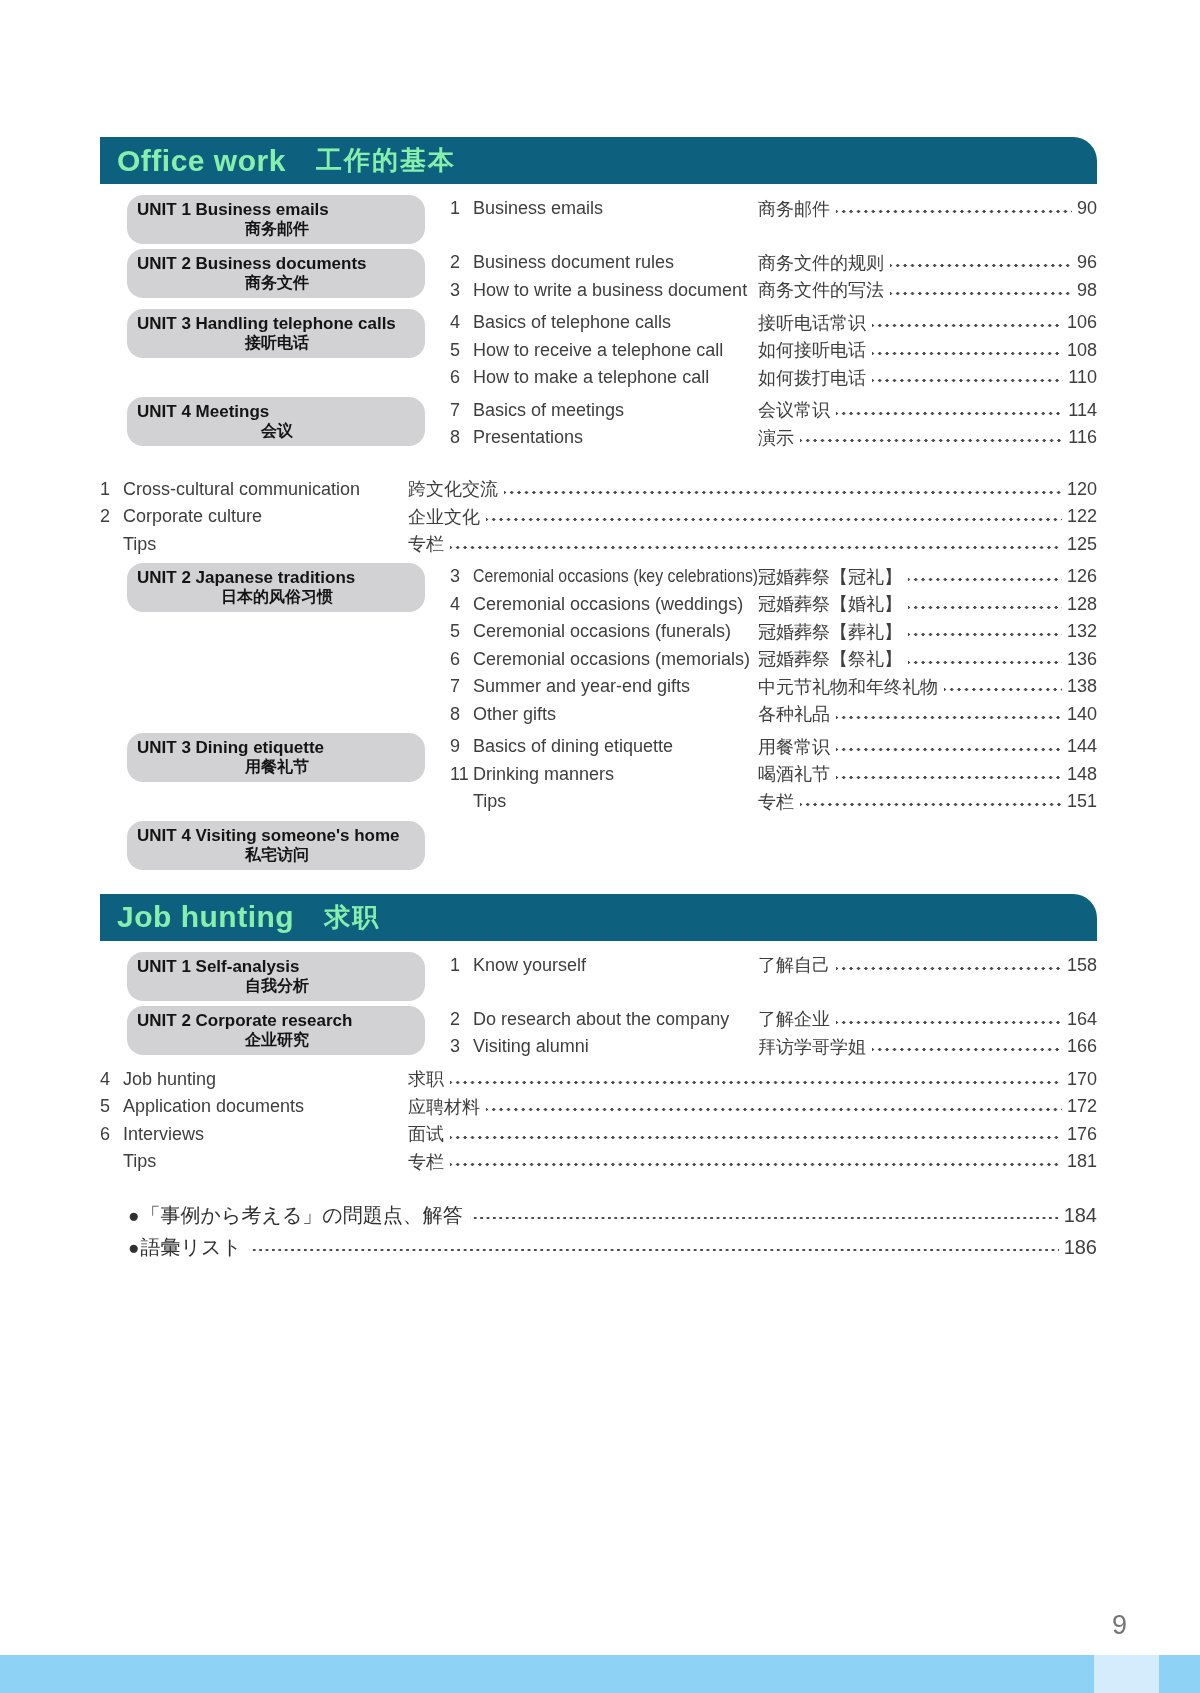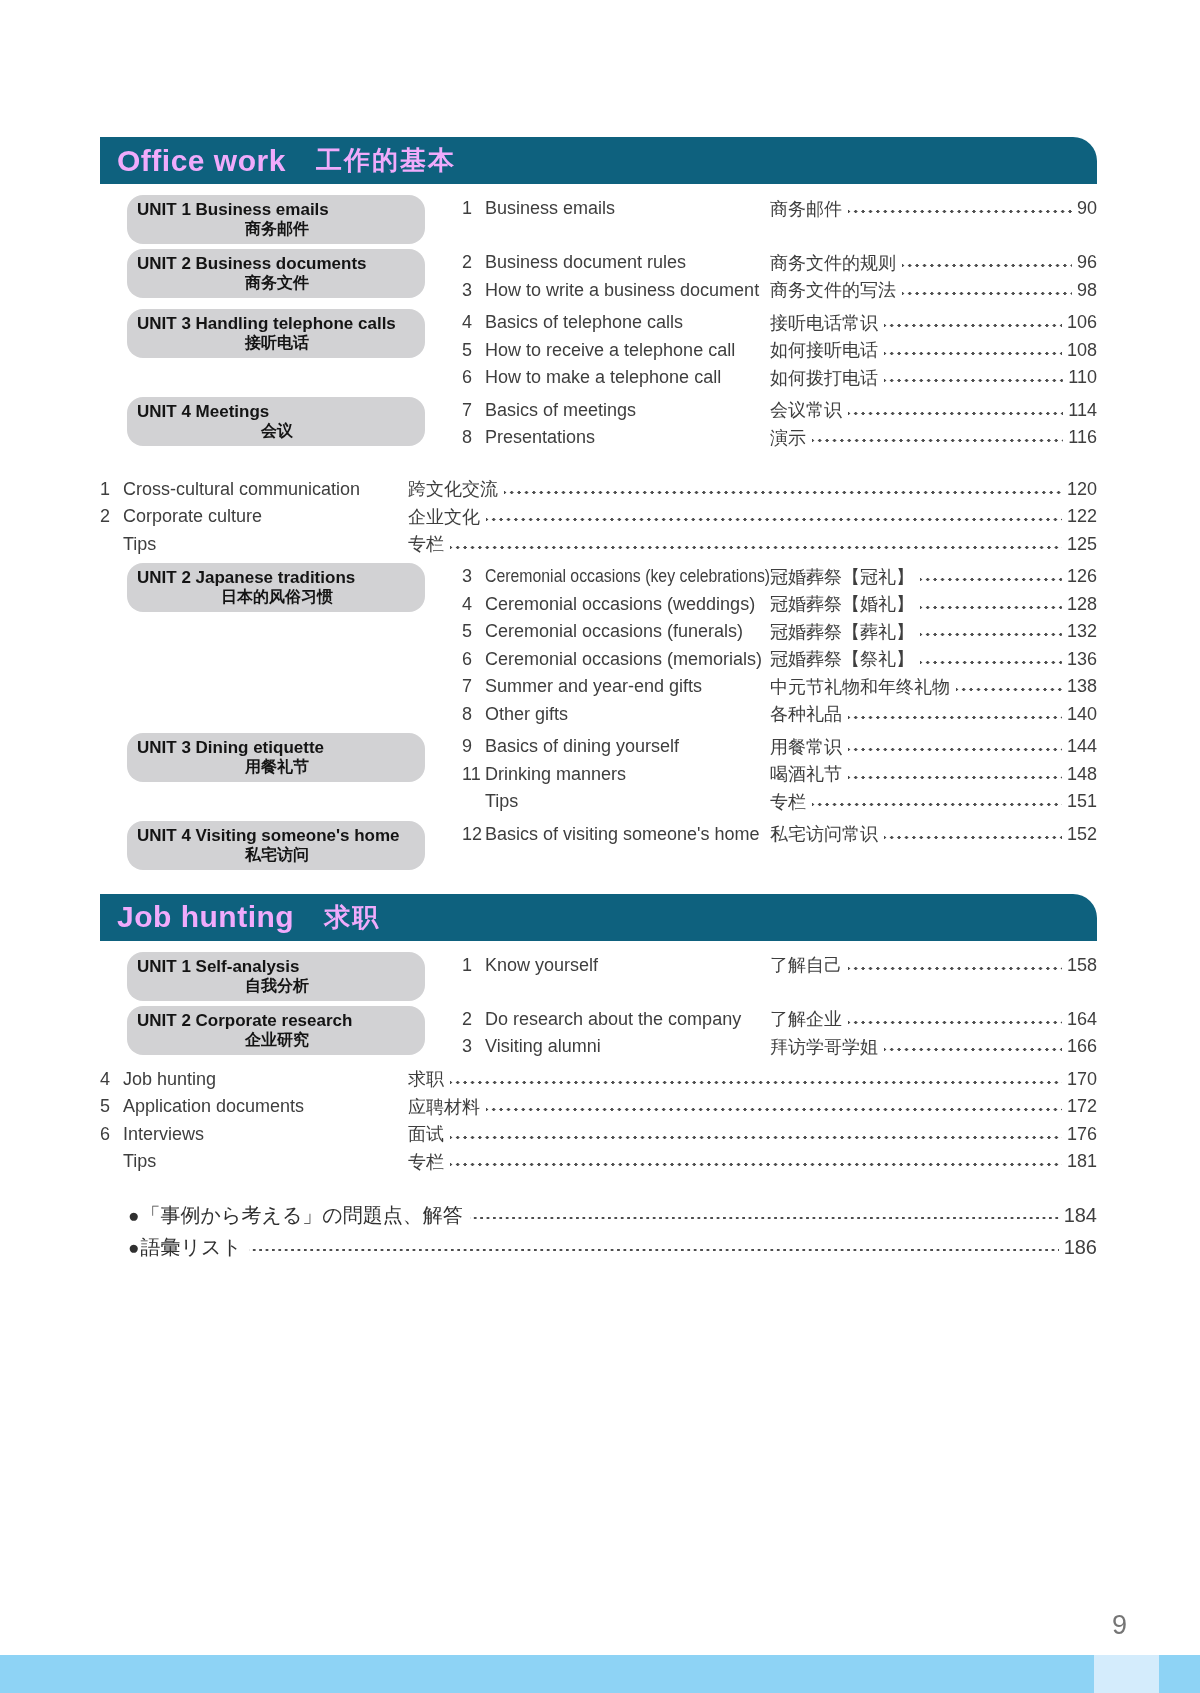--- a/index.html
+++ b/index.html
@@ -10,25 +10,25 @@
     --footbar:#8ed3f5;
     --footseg:#d4ecfc;
   }
   html,body{margin:0;padding:0;background:#fff;}
   .page{position:relative;width:1200px;height:1693px;background:#ffffff;overflow:hidden;
         font-family:"Liberation Sans","DejaVu Sans",sans-serif;}
   .content{position:absolute;left:100px;top:137px;width:997px;}
 
   .section{margin-bottom:24px;}
   .section-header{height:47px;background:var(--hdr);border-top-right-radius:24px;
-    display:flex;align-items:center;padding-left:17px;margin-bottom:11px;color:#f0abfc;box-sizing:border-box;text-align:right;}
+    display:flex;align-items:center;padding-left:17px;margin-bottom:11px;color:#86efac;box-sizing:border-box;text-align:right;}
   .h-en{font-size:30px;font-weight:bold;letter-spacing:.5px;}
   .h-zh{font-size:26px;font-weight:bold;margin-left:30px;letter-spacing:2px;}
 
-  .group{display:flex;align-items:flex-start;margin-bottom:5px;gap:12px;}
+  .group{display:flex;align-items:flex-start;margin-bottom:5px;}
   .unit-col{width:350px;flex:none;}
   .unit-box{width:298px;margin-left:27px;background:var(--unitbg);border-radius:16px;
     padding:5px 8px 6px 10px;box-sizing:border-box;}
   .u1{font-weight:bold;font-size:17px;line-height:19px;color:#141414;white-space:nowrap;}
   .u2{font-weight:bold;font-size:16px;line-height:19px;color:#141414;text-align:center;}
 
   .rows-col{flex:1;min-width:0;display:flex;flex-direction:column;}
   .row{display:flex;align-items:center;height:27.5px;color:var(--rowtext);font-size:18px;}
   .num{width:23px;flex:none;}
   .en{width:285px;flex:none;white-space:nowrap;overflow:visible;}
@@ -240,21 +240,21 @@
           <div class="group">
             <div class="unit-col">
               <div class="unit-box">
                 <div class="u1">UNIT 3 Dining etiquette</div>
                 <div class="u2">用餐礼节</div>
               </div>
             </div>
             <div class="rows-col">
               <div class="row">
                 <span class="num">9</span>
-                <span class="en"><span class="fit">Basics of dining yourself</span></span>
+                <span class="en"><span class="fit">Basics of dining etiquette</span></span>
                 <span class="zh">用餐常识</span>
                 <span class="leader"></span>
                 <span class="pg">144</span>
               </div>
               <div class="row">
                 <span class="num">11</span>
                 <span class="en"><span class="fit">Drinking manners</span></span>
                 <span class="zh">喝酒礼节</span>
                 <span class="leader"></span>
                 <span class="pg">148</span>
@@ -269,27 +269,20 @@
             </div>
           </div>
           <div class="group">
             <div class="unit-col">
               <div class="unit-box">
                 <div class="u1">UNIT 4 Visiting someone's home</div>
                 <div class="u2">私宅访问</div>
               </div>
             </div>
             <div class="rows-col">
-              <div class="row">
-                <span class="num">12</span>
-                <span class="en"><span class="fit">Basics of visiting someone's home</span></span>
-                <span class="zh">私宅访问常识</span>
-                <span class="leader"></span>
-                <span class="pg">152</span>
-              </div>
             </div>
           </div>
         </div>
         <div class="section">
           <div class="section-header">
             <span class="h-en">Job hunting</span>
             <span class="h-zh">求职</span>
           </div>
           <div class="group">
             <div class="unit-col">

